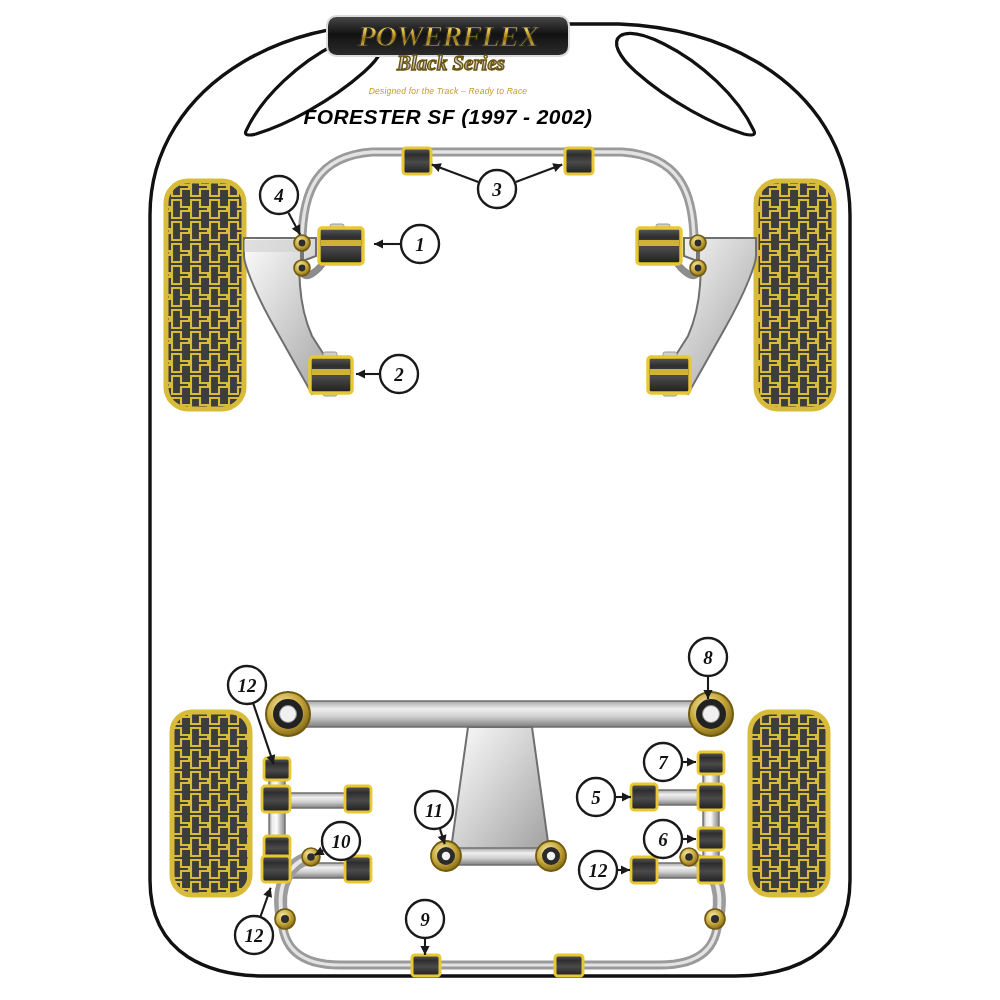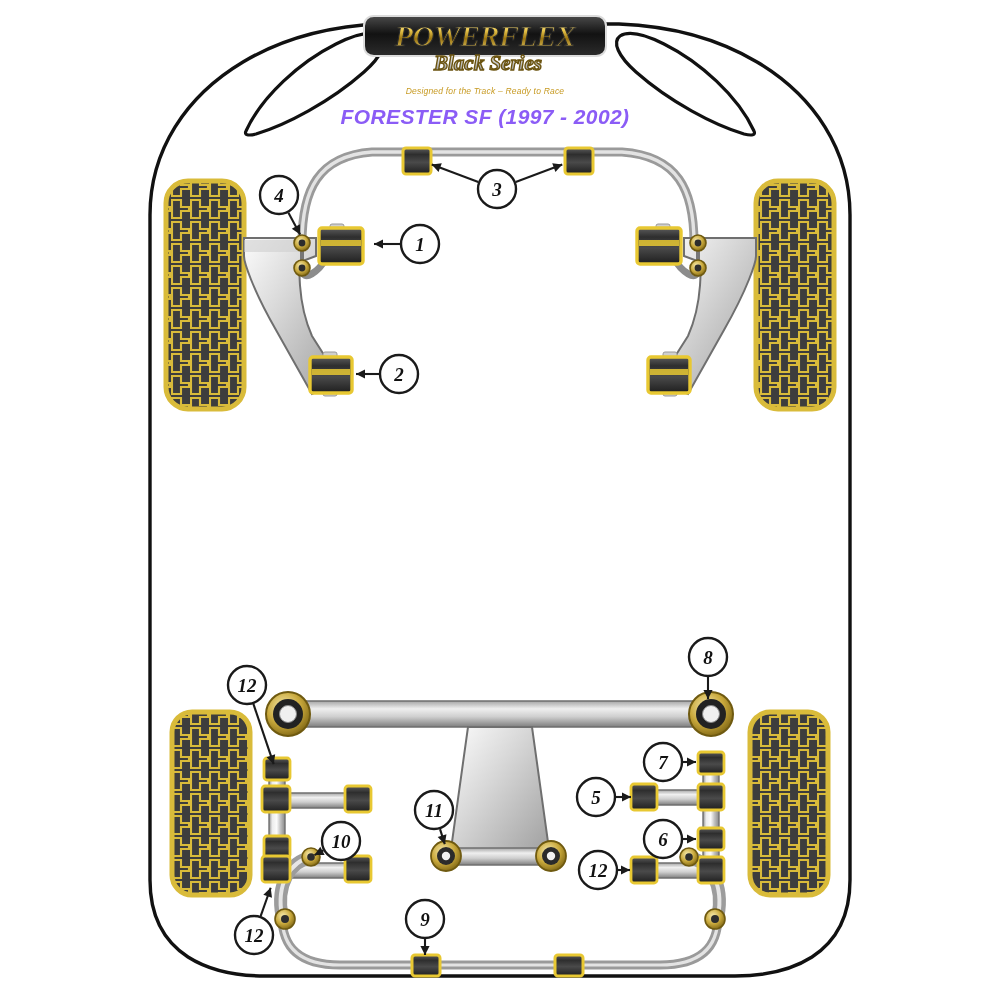--- a/index.html
+++ b/index.html
@@ -1,23 +1,23 @@
 <!DOCTYPE html>
 <html><head>
 <meta charset="utf-8">
 <title>Powerflex Black Series - Forester SF</title>
 <style>
   html,body{margin:0;padding:0;background:#ffffff;}
   body{width:1000px;height:1000px;overflow:hidden;
        font-family:"Liberation Sans", sans-serif;}
   #stage{position:relative;width:1000px;height:1000px;background:#fff;}
   #diagram{position:absolute;inset:0;}
-  .hdr{position:absolute;left:0;top:0;width:896px;text-align:center;margin-left:37px;}
+  .hdr{position:absolute;left:0;top:0;width:896px;text-align:center;}
   .title{font-family:"Liberation Sans", sans-serif;font-weight:bold;font-style:italic;
-         font-size:21px;letter-spacing:.4px;color:#8b5cf6;}
+         font-size:21px;letter-spacing:.4px;color:#000000;}
   .logo-wrap{position:relative;width:250px;height:78px;margin:8px auto 0 auto;}
   .tagline{font-family:"Liberation Sans", sans-serif;font-weight:normal;font-style:italic;
            font-size:8.5px;color:#c79a22;letter-spacing:.2px;}
 </style>
 </head>
 <body>
 
 <div id="stage">
 
   <svg id="diagram" viewBox="0 0 1000 1000" width="1000" height="1000">

